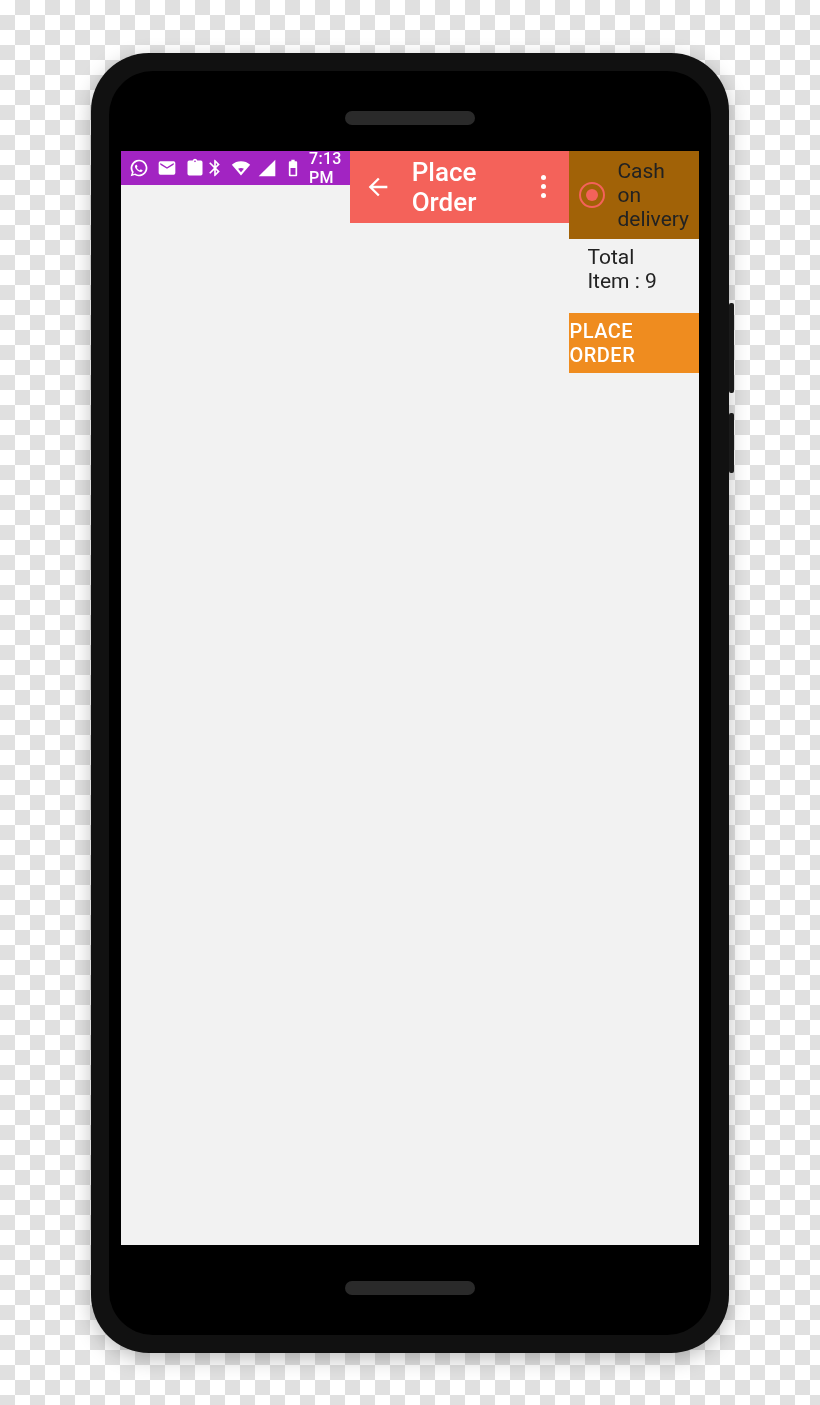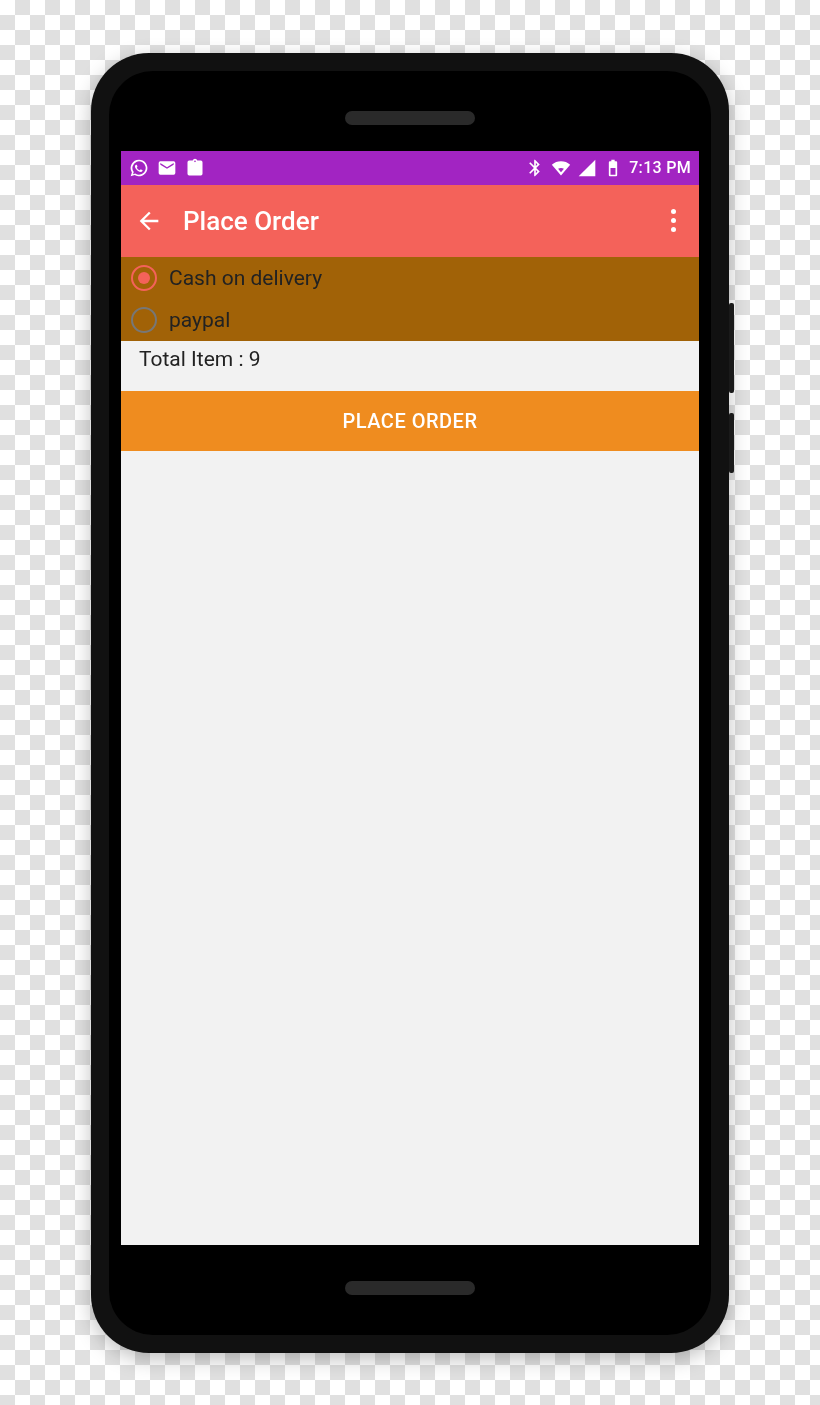--- a/index.html
+++ b/index.html
@@ -55,21 +55,21 @@
     height: 14px;
     background: #2a2a2a;
     border-radius: 7px;
   }
   .screen {
     width: 100%;
     height: 100%;
     background: #f2f2f2;
     overflow: hidden;
     display: flex;
-    flex-direction: column;
+    flex-direction: row;
   }
   
   .status-bar {
     height: 34px;
     background: #a224c2;
     display: flex;
     align-items: center;
     justify-content: space-between;
     padding: 0 8px;
     color: #fff;
@@ -198,23 +198,19 @@
           <span class="dot"></span>
           <span class="dot"></span>
         </div>
       </div>
 
       <div class="content">
         <div class="radio-row">
           <span class="radio selected"></span>
           <span>Cash on delivery</span>
         </div>
-        <div class="radio-row">
-          <span class="radio"></span>
-          <span>paypal</span>
-        </div>
         <div class="total-row">Total Item :  9</div>
         <div class="place-order-btn">PLACE ORDER</div>
       </div>
 
     </div>
   </div>
 </div>
 
 </body></html>

